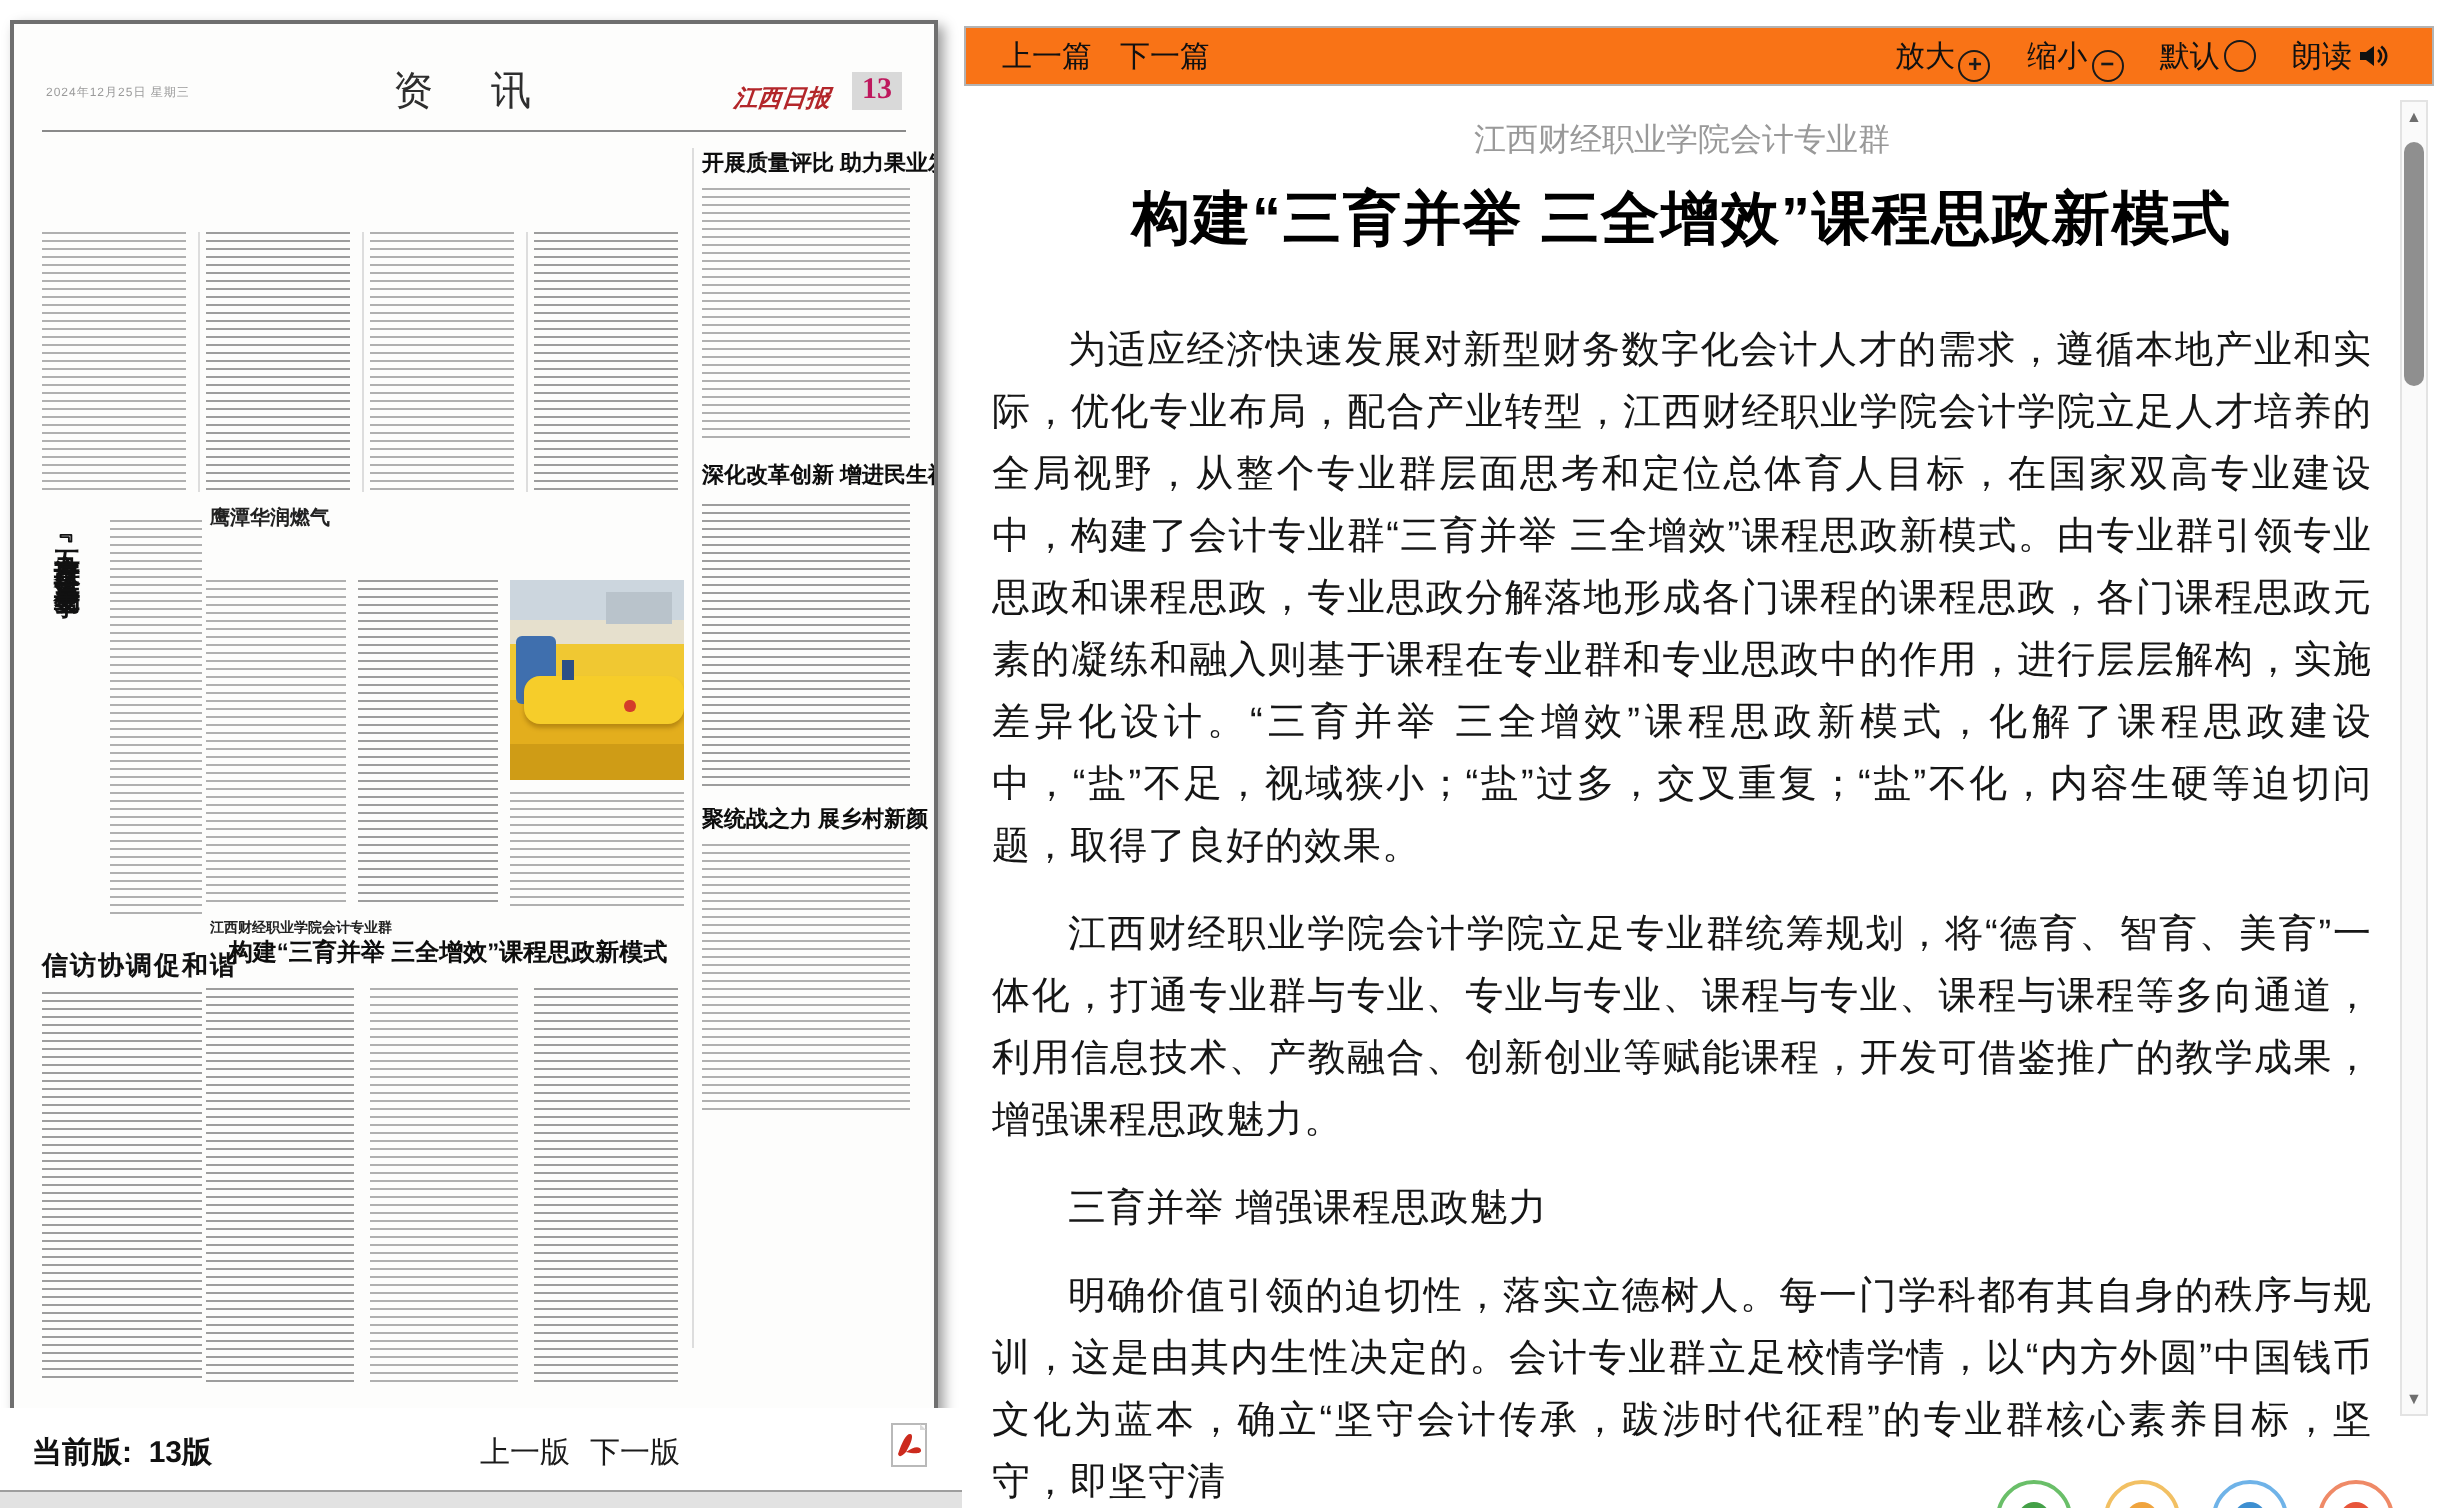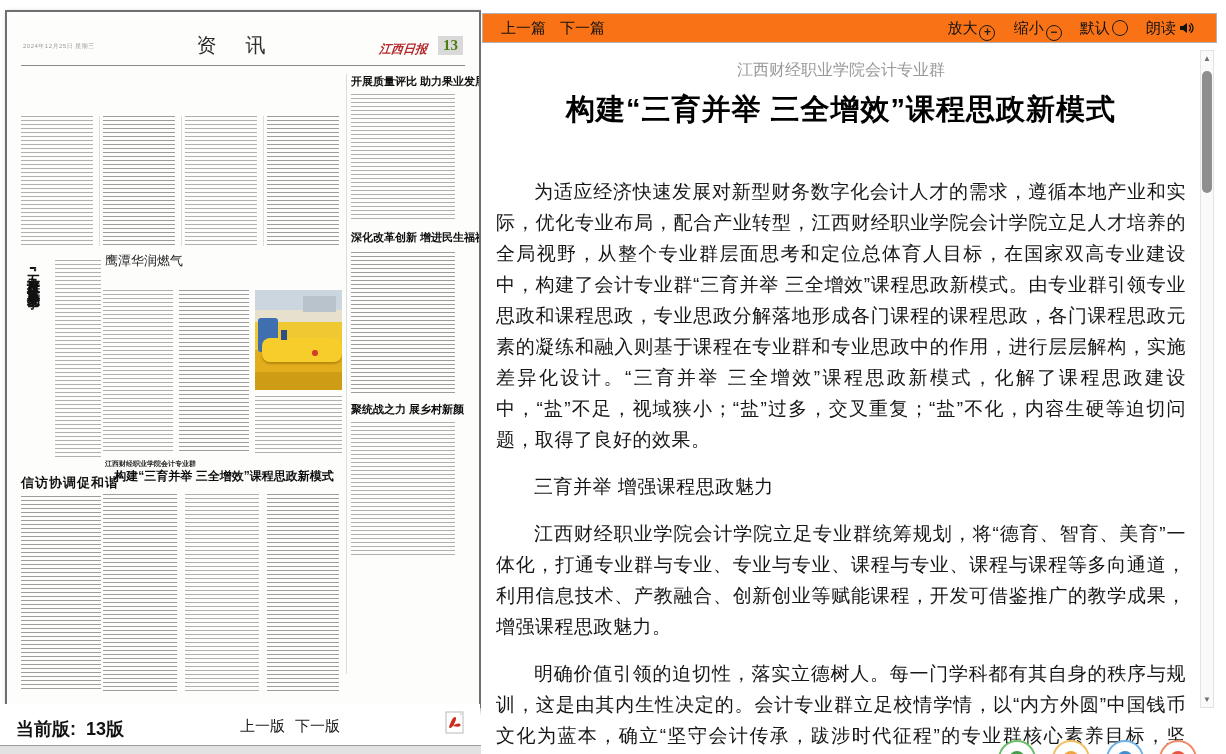--- a/index.html
+++ b/index.html
@@ -6,82 +6,81 @@
   body{
     width:1226px;height:754px;position:relative;overflow:hidden;
     background:#ffffff;font-family:"Liberation Sans","DejaVu Sans",sans-serif;
   }
   
   .paper-panel{position:absolute;left:0;top:0;width:480px;height:754px;background:#fff;}
   .np-page{
     position:absolute;left:5px;top:10px;width:460px;height:694px;
     background:#fdfdfc;border:2px solid #6f6f6f;box-shadow:3px 3px 6px rgba(0,0,0,.38);
     overflow:hidden;
-    padding-left:12px;
   }
   .np-date{position:absolute;left:16px;top:30px;font-size:6px;color:#9a9a9a;letter-spacing:.5px;}
   .np-section{position:absolute;left:120px;width:220px;top:20px;text-align:center;
     font-size:20px;letter-spacing:12px;color:#2e2e2e;font-family:"Liberation Serif","DejaVu Serif",serif;}
   .np-logo{position:absolute;right:52px;top:29px;font-size:12px;font-weight:bold;font-style:italic;
     color:#b3262a;transform:skewX(-6deg);}
-  .np-pagenum{position:absolute;right:16px;top:24px;background:#d9d9d9;color:#4d7c0f;
+  .np-pagenum{position:absolute;right:16px;top:24px;background:#d9d9d9;color:#be185d;
     padding:1px 5px;font-size:15px;font-weight:bold;font-family:"Liberation Serif","DejaVu Serif",serif;}
   .np-rule{position:absolute;left:14px;right:14px;top:53px;border-top:1px solid #8a8a8a;}
   .np-lead-h{position:absolute;left:14px;top:59px;width:320px;text-align:center;
     font-size:19px;font-weight:bold;color:#0d0d0d;letter-spacing:1px;white-space:nowrap;}
   .np-lead-sub{position:absolute;left:14px;top:87px;width:320px;text-align:center;
     font-size:9px;font-weight:bold;color:#3a3a3a;}
   .ft{position:absolute;background-image:repeating-linear-gradient(#b0b0b0 0 1px,transparent 1px 4px);}
   .ft2{position:absolute;background-image:repeating-linear-gradient(#9d9d9d 0 1px,transparent 1px 4px);}
   .vrule{position:absolute;border-left:1px solid #ddd;}
   .np-vhead{position:absolute;left:17px;top:250px;height:196px;writing-mode:vertical-rl;
     text-orientation:upright;font-size:13px;font-weight:bold;color:#111;letter-spacing:2px;}
   .np-petition{position:absolute;left:14px;top:462px;font-size:13px;font-weight:bold;color:#111;letter-spacing:1px;}
-  .np-gas-kicker{position:absolute;left:98px;top:240px;font-size:13px;font-weight:normal;color:#222;}
+  .np-gas-kicker{position:absolute;left:98px;top:240px;font-size:10px;font-weight:bold;color:#222;}
   .np-gas-h{position:absolute;left:96px;top:250px;width:240px;font-size:14px;font-weight:bold;
     color:#0d0d0d;white-space:nowrap;letter-spacing:.5px;}
   .np-photo{position:absolute;left:248px;top:278px;width:87px;height:100px;overflow:hidden;
     background:linear-gradient(180deg,#ccd6de 0 20%,#e6e0cd 20% 32%,#f0c832 32% 60%,#e3ae1d 60% 82%,#cf9c16 82% 100%);}
   .np-photo .tank{position:absolute;left:4%;top:28%;width:22%;height:34%;background:#3f6fae;border-radius:3px;}
   .np-photo .pipe{position:absolute;left:8%;top:48%;width:92%;height:24%;background:#f6cd2a;border-radius:8px;box-shadow:0 2px 2px rgba(120,80,0,.4);}
   .np-photo .bld{position:absolute;left:55%;top:6%;width:38%;height:16%;background:#b9c3cb;}
   .np-photo .dotr{position:absolute;left:66%;top:60%;width:6%;height:6%;background:#d43c2a;border-radius:50%;}
   .np-photo .dotb{position:absolute;left:30%;top:40%;width:7%;height:10%;background:#2d4f86;}
   .np-feat-kicker{position:absolute;left:98px;top:447px;font-size:7px;font-weight:bold;color:#222;}
   .np-feat-h{position:absolute;left:94px;top:456px;width:246px;text-align:center;
     font-size:12px;font-weight:bold;color:#0d0d0d;white-space:nowrap;}
   .np-rh{position:absolute;left:344px;width:106px;text-align:center;font-size:11px;font-weight:bold;
     color:#0d0d0d;white-space:nowrap;}
   .np-notice{position:absolute;left:344px;top:552px;width:106px;height:104px;border:1px solid #555;
     background:#fff;padding:5px 4px 0 4px;box-sizing:border-box;}
   .np-notice .l1{font-size:7px;font-weight:bold;text-align:center;color:#111;}
   .np-notice .l2{font-size:8px;font-weight:bold;text-align:center;color:#111;margin-top:2px;}
   .np-notice .body{margin-top:4px;height:70px;background-image:repeating-linear-gradient(#a8a8a8 0 1px,transparent 1px 4px);}
   .page-bar{position:absolute;left:0;top:704px;width:480px;height:41px;background:#fff;}
-  .pb-cur{position:absolute;left:16px;top:13px;font-size:18px;font-weight:bold;color:#111;}
+  .pb-cur{position:absolute;left:16px;top:13px;font-size:15px;font-weight:bold;color:#111;}
   .pb-nav{position:absolute;left:240px;top:13px;font-size:15px;color:#1a1a1a;}
   .pb-nav span{cursor:pointer;margin-right:10px;}
   .pb-pdf{position:absolute;left:445px;top:7px;width:20px;height:24px;cursor:pointer;}
   .bottom-strip{position:absolute;left:0;top:745px;width:481px;height:9px;background:#e2e2e2;border-top:1px solid #9e9e9e;}
   
   .reader{position:absolute;left:481px;top:0;width:745px;height:754px;background:#fff;}
   .toolbar{position:absolute;left:1px;top:13px;width:735px;height:30px;
     border:1px solid #b3b3b3;box-sizing:border-box;background:#f97316;}
   .tb-btn{position:absolute;top:5px;font-size:15px;color:#111;cursor:pointer;}
   .tb-right{position:absolute;right:22px;top:5px;font-size:15px;color:#111;white-space:nowrap;}
   .tb-ctl{margin-left:14px;cursor:pointer;}
   .icon-circle{display:inline-block;vertical-align:-3px;width:14px;height:14px;border:1.5px solid #1a1a1a;
     border-radius:50%;text-align:center;line-height:13px;font-size:12px;font-weight:bold;color:#1a1a1a;margin-left:2px;}
   .spk{vertical-align:-3px;margin-left:2px;}
   .art-kicker{position:absolute;left:20px;top:60px;width:680px;text-align:center;
     font-size:16px;color:#999;}
   .art-title{position:absolute;left:10px;top:90px;width:700px;text-align:center;
     font-size:29px;font-weight:bold;color:#000;letter-spacing:1px;white-space:nowrap;}
   .art-body{position:absolute;left:15px;top:160px;width:690px;height:594px;overflow:hidden;}
-  .art-body p{margin:16px 0 13px 0;font-size:19px;line-height:31px;color:#161616;
+  .art-body p{margin:0 0 13px 0;font-size:19px;line-height:31px;color:#161616;
     text-indent:2em;text-align:justify;letter-spacing:.5px;}
   .scrollbar{position:absolute;left:719px;top:50px;width:14px;height:658px;
     background:#fafafa;border:1px solid #e3e3e3;box-sizing:border-box;}
   .sb-arrow{position:absolute;left:0;width:12px;text-align:center;font-size:8px;color:#6e6e6e;cursor:pointer;}
   .sb-up{top:3px;}
   .sb-down{bottom:3px;}
   .sb-thumb{position:absolute;left:1px;top:20px;width:10px;height:122px;background:#8f8f8f;border-radius:6px;cursor:pointer;}
   .circ{position:absolute;top:740px;width:34px;height:34px;border-radius:50%;
     border:2px solid;display:flex;align-items:center;justify-content:center;cursor:pointer;background:#fff;}
   .circ .dot{width:16px;height:16px;border-radius:50%;}
@@ -170,22 +169,22 @@
             <path d="M12.6 3.2c1.6 1.3 2.5 2.9 2.5 4.8s-.9 3.5-2.5 4.8" stroke="#111" fill="none" stroke-width="1.3"></path>
           </svg></span>
     </span>
   </div>
 
   <div class="art-kicker">江西财经职业学院会计专业群</div>
   <div class="art-title">构建“三育并举 三全增效”课程思政新模式</div>
 
   <div class="art-body">
       <p>为适应经济快速发展对新型财务数字化会计人才的需求，遵循本地产业和实际，优化专业布局，配合产业转型，江西财经职业学院会计学院立足人才培养的全局视野，从整个专业群层面思考和定位总体育人目标，在国家双高专业建设中，构建了会计专业群“三育并举 三全增效”课程思政新模式。由专业群引领专业思政和课程思政，专业思政分解落地形成各门课程的课程思政，各门课程思政元素的凝练和融入则基于课程在专业群和专业思政中的作用，进行层层解构，实施差异化设计。“三育并举 三全增效”课程思政新模式，化解了课程思政建设中，“盐”不足，视域狭小；“盐”过多，交叉重复；“盐”不化，内容生硬等迫切问题，取得了良好的效果。</p>
+      <p>江西财经职业学院会计学院立足专业群统筹规划，将“德育、智育、美育”一体化，打通专业群与专业、专业与专业、课程与专业、课程与课程等多向通道，利用信息技术、产教融合、创新创业等赋能课程，开发可借鉴推广的教学成果，增强课程思政魅力。</p>
       <p>三育并举 增强课程思政魅力</p>
-      <p>江西财经职业学院会计学院立足专业群统筹规划，将“德育、智育、美育”一体化，打通专业群与专业、专业与专业、课程与专业、课程与课程等多向通道，利用信息技术、产教融合、创新创业等赋能课程，开发可借鉴推广的教学成果，增强课程思政魅力。</p>
       <p>明确价值引领的迫切性，落实立德树人。每一门学科都有其自身的秩序与规训，这是由其内生性决定的。会计专业群立足校情学情，以“内方外圆”中国钱币文化为蓝本，确立“坚守会计传承，跋涉时代征程”的专业群核心素养目标，坚守，即坚守清</p>
     </div>
 
   <div class="scrollbar">
     <div class="sb-arrow sb-up">▲</div>
     <div class="sb-thumb"></div>
     <div class="sb-arrow sb-down">▼</div>
   </div>
 
   <div class="circ" style="left:517px;border-color:#6abf69;">

